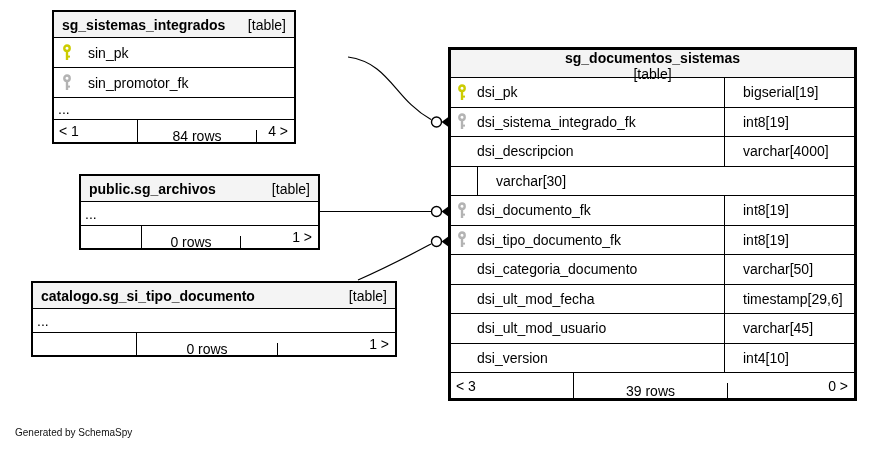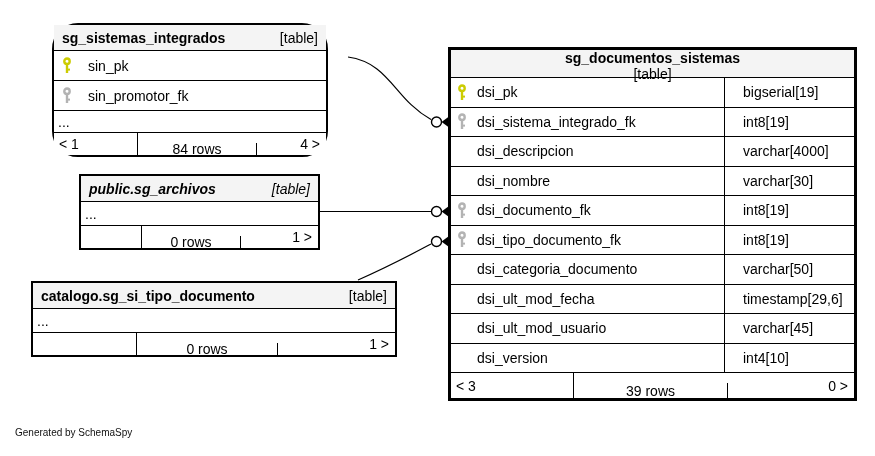--- a/index.html
+++ b/index.html
@@ -70,32 +70,32 @@
     white-space: nowrap;
   }
   .ell { padding-left: 4px; }
   .tfoot { display: flex; align-items: stretch; background: #fff; }
   .tfoot span { display: flex; align-items: center; }
   .fl { border-right: 1px solid var(--border); padding-left: 5px; }
   .fc { border-right: 1px solid var(--border); justify-content: center; margin-top: 10px; }
   .fr { flex: 1; justify-content: flex-end; padding-right: 6px; }
 
   
-  .tbl-a { left: 52px; top: 23px; width: 276px; border-radius: 26px; }
+  .tbl-a { left: 52px; top: 10px; width: 244px; }
   .tbl-a .thdr { height: 26px; }
   .tbl-a .trow { height: 30px; }
   .tbl-a .kicon { width: 34px; padding-left: 8px; }
   .tbl-a .trow.ell { height: 22px; }
   .tbl-a .tfoot { height: 22px; }
   .tbl-a .fl { width: 84px; }
   .tbl-a .fc { width: 119px; }
 
   
   .tbl-b { left: 79px; top: 174px; width: 241px; }
-  .tbl-b .thdr { height: 26px; font-style: italic; }
+  .tbl-b .thdr { height: 26px; }
   .tbl-b .trow.ell { height: 24px; }
   .tbl-b .tfoot { height: 22px; }
   .tbl-b .fl { width: 61px; }
   .tbl-b .fc { width: 99px; }
 
   
   .tbl-c { left: 31px; top: 281px; width: 366px; }
   .tbl-c .thdr { height: 26px; }
   .tbl-c .trow.ell { height: 24px; }
   .tbl-c .tfoot { height: 22px; }
@@ -246,21 +246,20 @@
     </div>
 
     <div class="trow">
       <span class="kicon"></span>
       <span class="cname">dsi_descripcion</span>
       <span class="ctype">varchar[4000]</span>
     </div>
 
     <div class="trow">
       <span class="kicon"></span>
-      <span class="cname">dsi_nombre</span>
       <span class="ctype">varchar[30]</span>
     </div>
 
     <div class="trow">
       <span class="kicon key-fk">
         <svg width="10" height="17" viewBox="0 0 10 17">
             <circle cx="5" cy="4.2" r="2.7" fill="none" stroke="currentColor" stroke-width="2.4"></circle>
             <line x1="5" y1="6.8" x2="5" y2="16" stroke="currentColor" stroke-width="2.4"></line>
             <line x1="5" y1="12.6" x2="8" y2="12.6" stroke="currentColor" stroke-width="2"></line>
           </svg>

